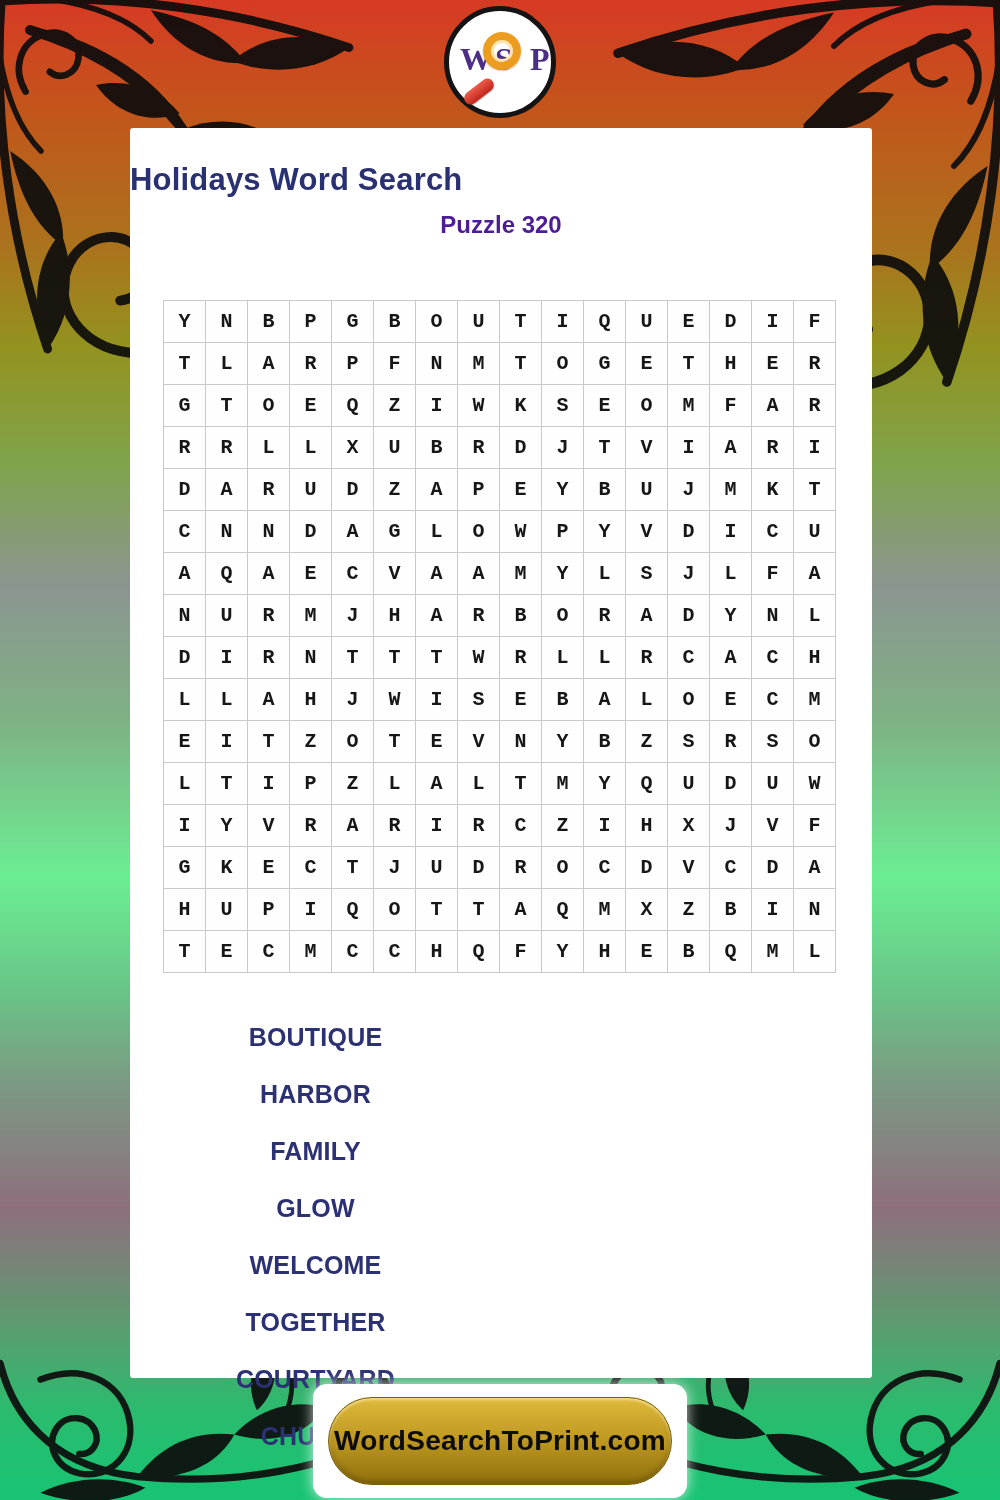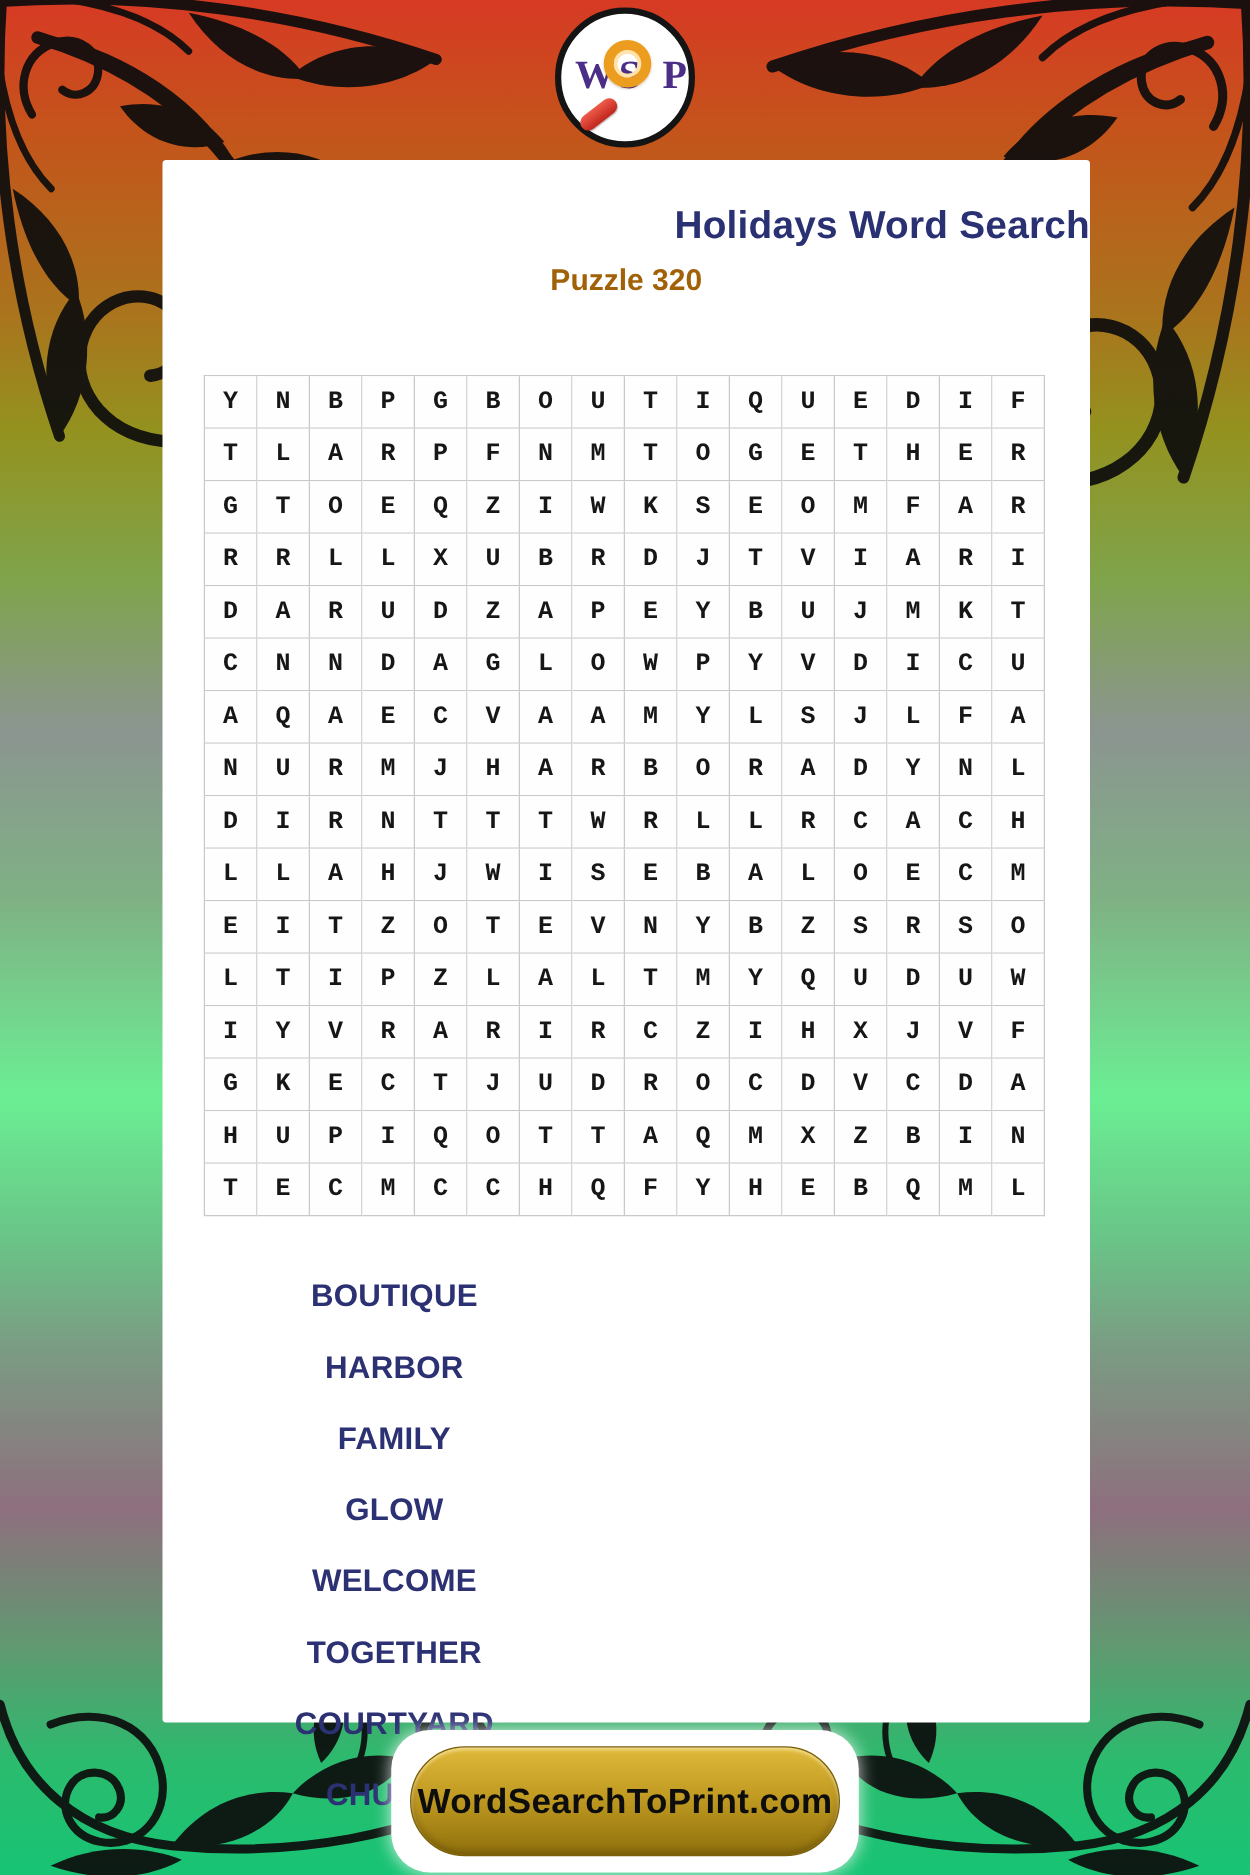--- a/index.html
+++ b/index.html
@@ -26,26 +26,26 @@
   .fl-tl{left:-14px;top:-14px;}
   .fl-tr{right:-14px;top:-14px;transform:scaleX(-1);}
   .fl-bl{left:-8px;bottom:-10px;}
   .fl-br{right:-8px;bottom:-10px;transform:scaleX(-1);}
 
   .card{
     position:absolute;left:130px;top:128px;width:742px;height:1250px;
     background:#ffffff;z-index:2;border-radius:3px;
   }
   .page-title{
-    position:absolute;top:34px;left:0;width:100%;text-align:right;
+    position:absolute;top:34px;left:0;width:100%;text-align:left;
     font-size:31px;font-weight:bold;color:#2a3172;letter-spacing:0.2px;
   }
   .page-subtitle{
     position:absolute;top:83px;left:0;width:100%;text-align:center;
-    font-size:24px;font-weight:bold;color:#a16207;
+    font-size:24px;font-weight:bold;color:#4c1d95;
   }
   .grid-wrap{
     position:absolute;left:33px;top:172px;
     border-top:1px solid #c9c9c9;border-left:1px solid #c9c9c9;
     display:grid;grid-template-columns:repeat(16,42px);
   }
   .cell{
     width:42px;height:42px;box-sizing:border-box;
     border-right:1px solid #c9c9c9;border-bottom:1px solid #c9c9c9;
     background:#fefefe;
@@ -78,21 +78,21 @@
     border:8px solid #ec9d20;box-sizing:border-box;z-index:5;
     box-shadow:inset 0 0 0 3px #ffe3ab, 0 1px 2px rgba(120,70,0,0.35);
   }
   .logo-handle{
     position:absolute;left:13px;top:74px;width:34px;height:13px;border-radius:7px;
     background:linear-gradient(180deg,#ee5c4b,#c0251c);z-index:4;
     transform:rotate(-38deg);box-shadow:0 1px 1px rgba(0,0,0,0.3);
   }
 
   .footer-btn-glow{
-    position:absolute;left:313px;top:1384px;width:374px;height:114px;border-radius:31px;
+    position:absolute;left:313px;top:1384px;width:374px;height:114px;border-radius:14px;
     background:#ffffff;z-index:3;
     box-shadow:0 0 14px rgba(255,255,255,0.8);
   }
   .footer-btn{
     position:absolute;left:15px;top:13px;width:344px;height:88px;border-radius:44px;
     background:linear-gradient(180deg,#dfb93a 0%,#c19b22 45%,#8f700c 100%);
     border:1px solid #7a5f08;box-sizing:border-box;
     display:flex;align-items:center;justify-content:center;cursor:pointer;
     box-shadow:inset 0 2px 3px rgba(255,240,180,0.7), inset 0 -3px 5px rgba(70,50,0,0.35);
   }

